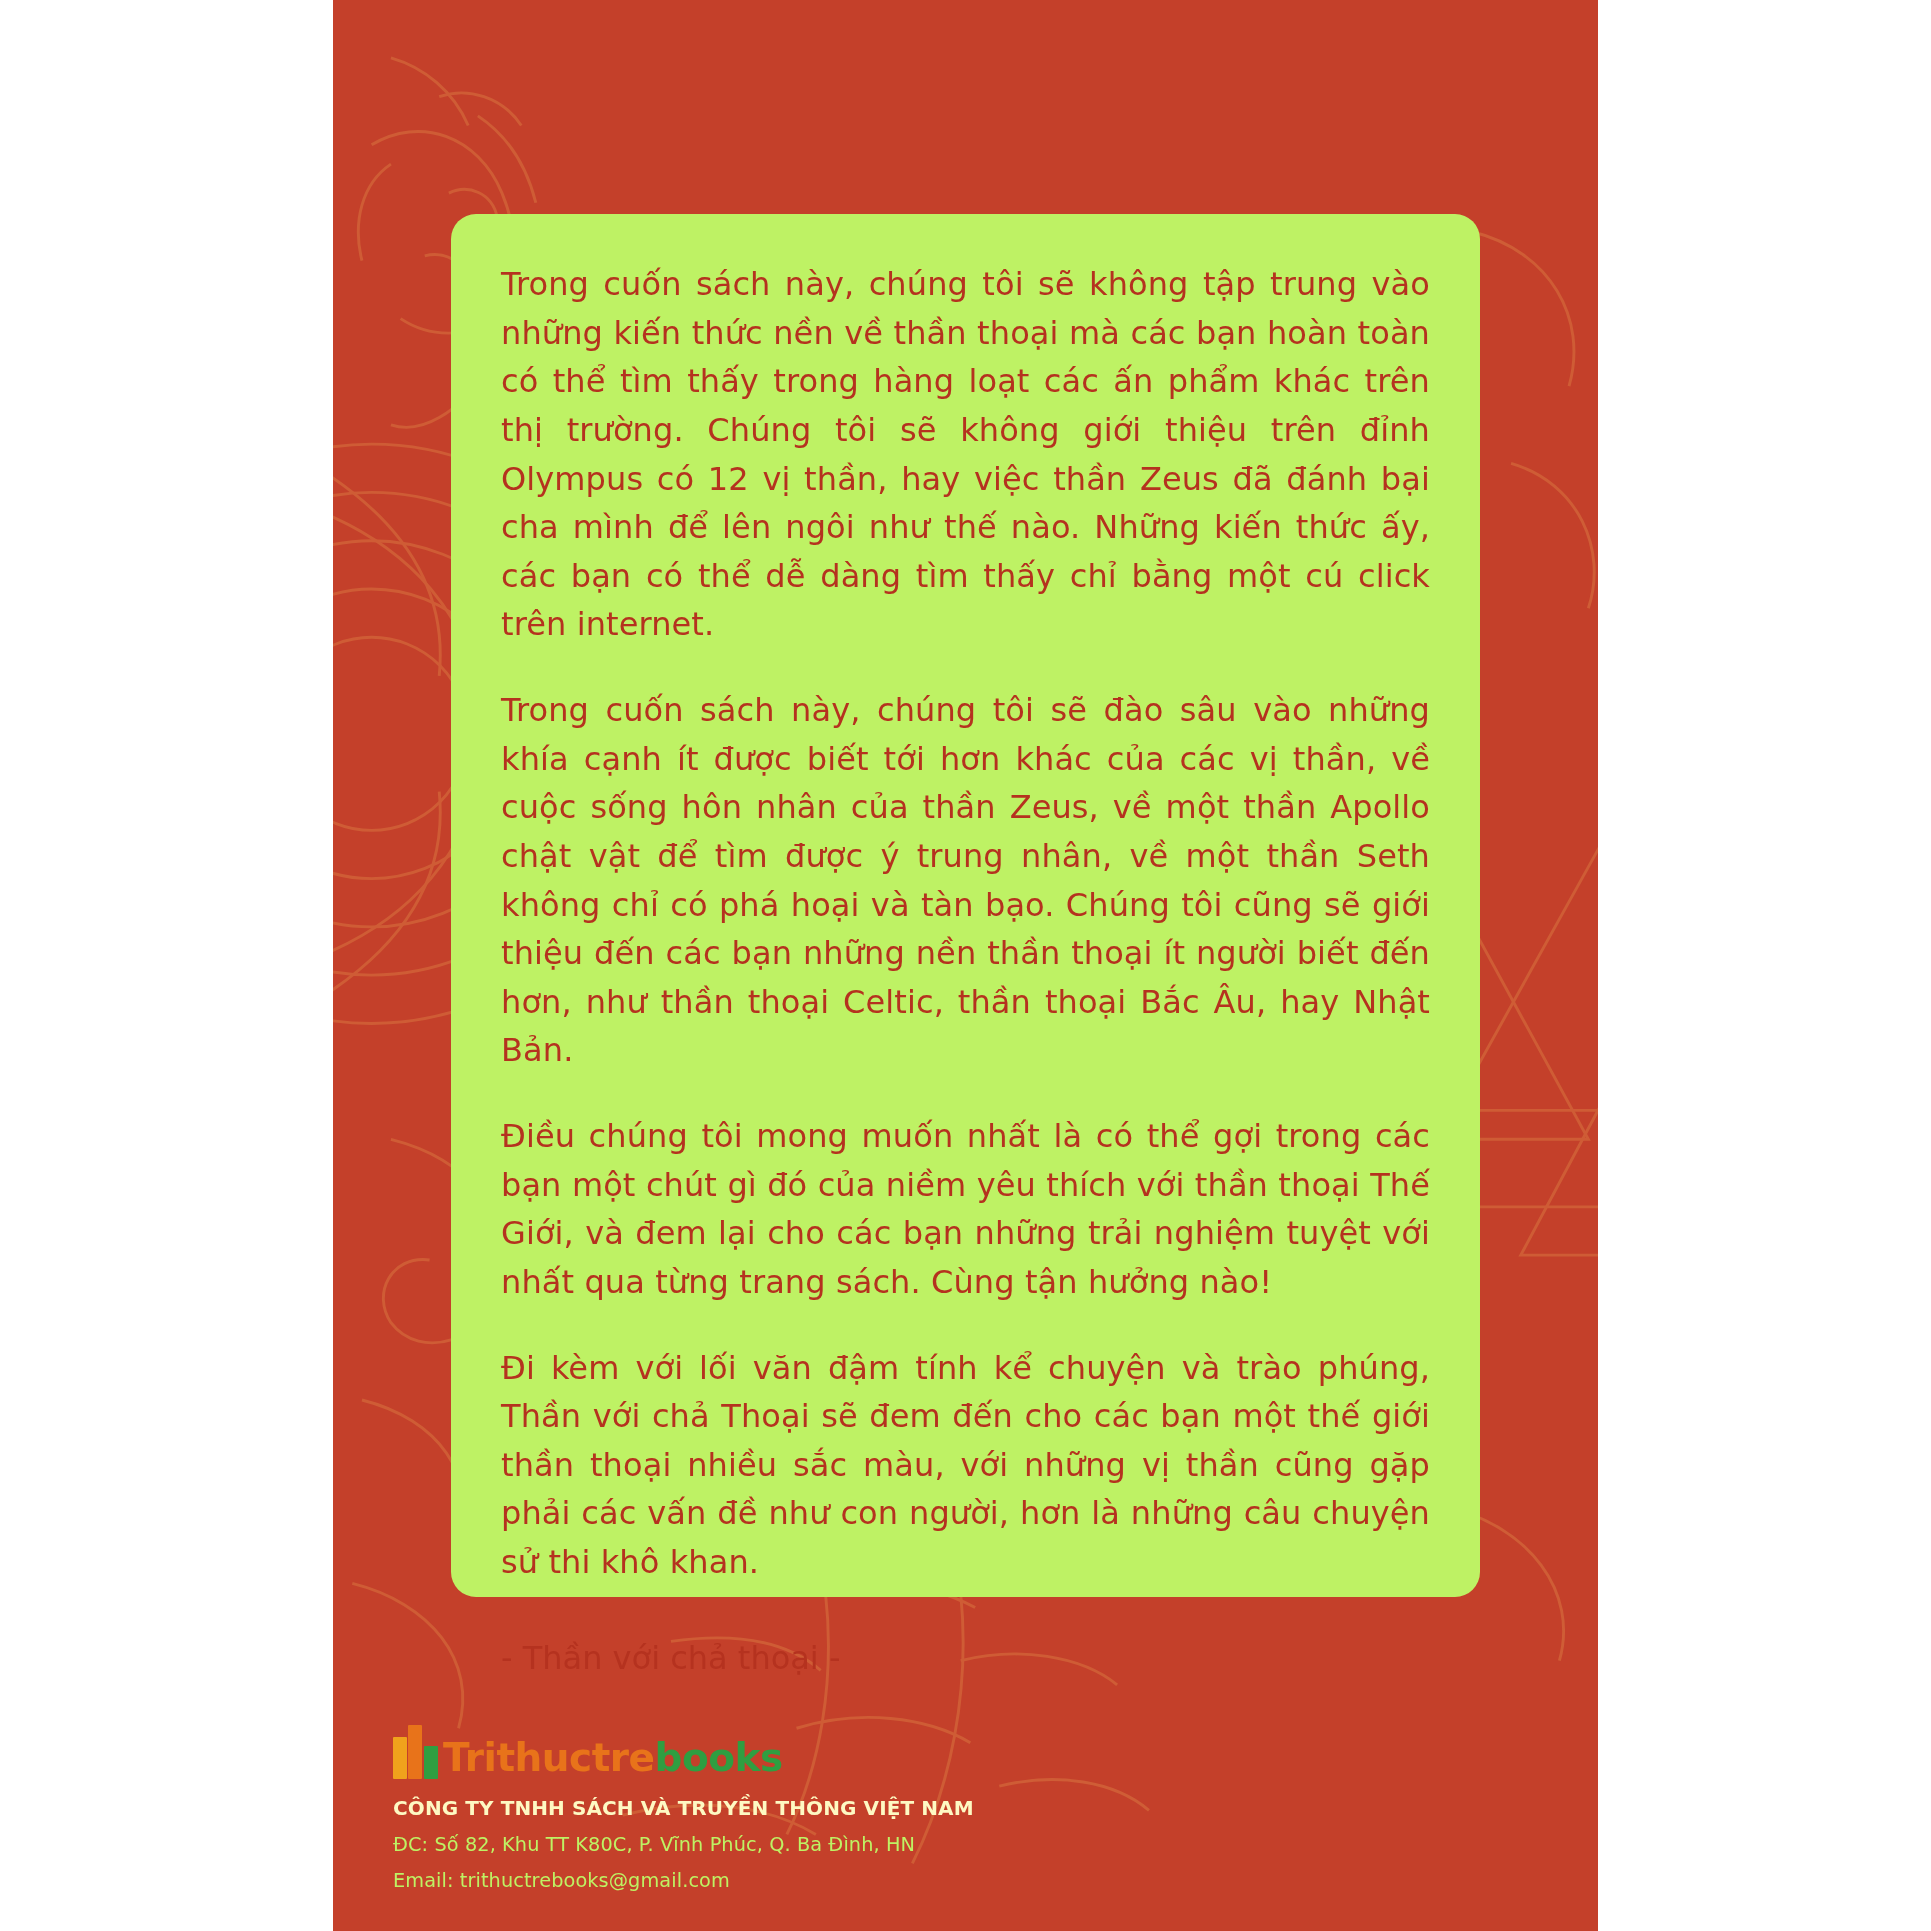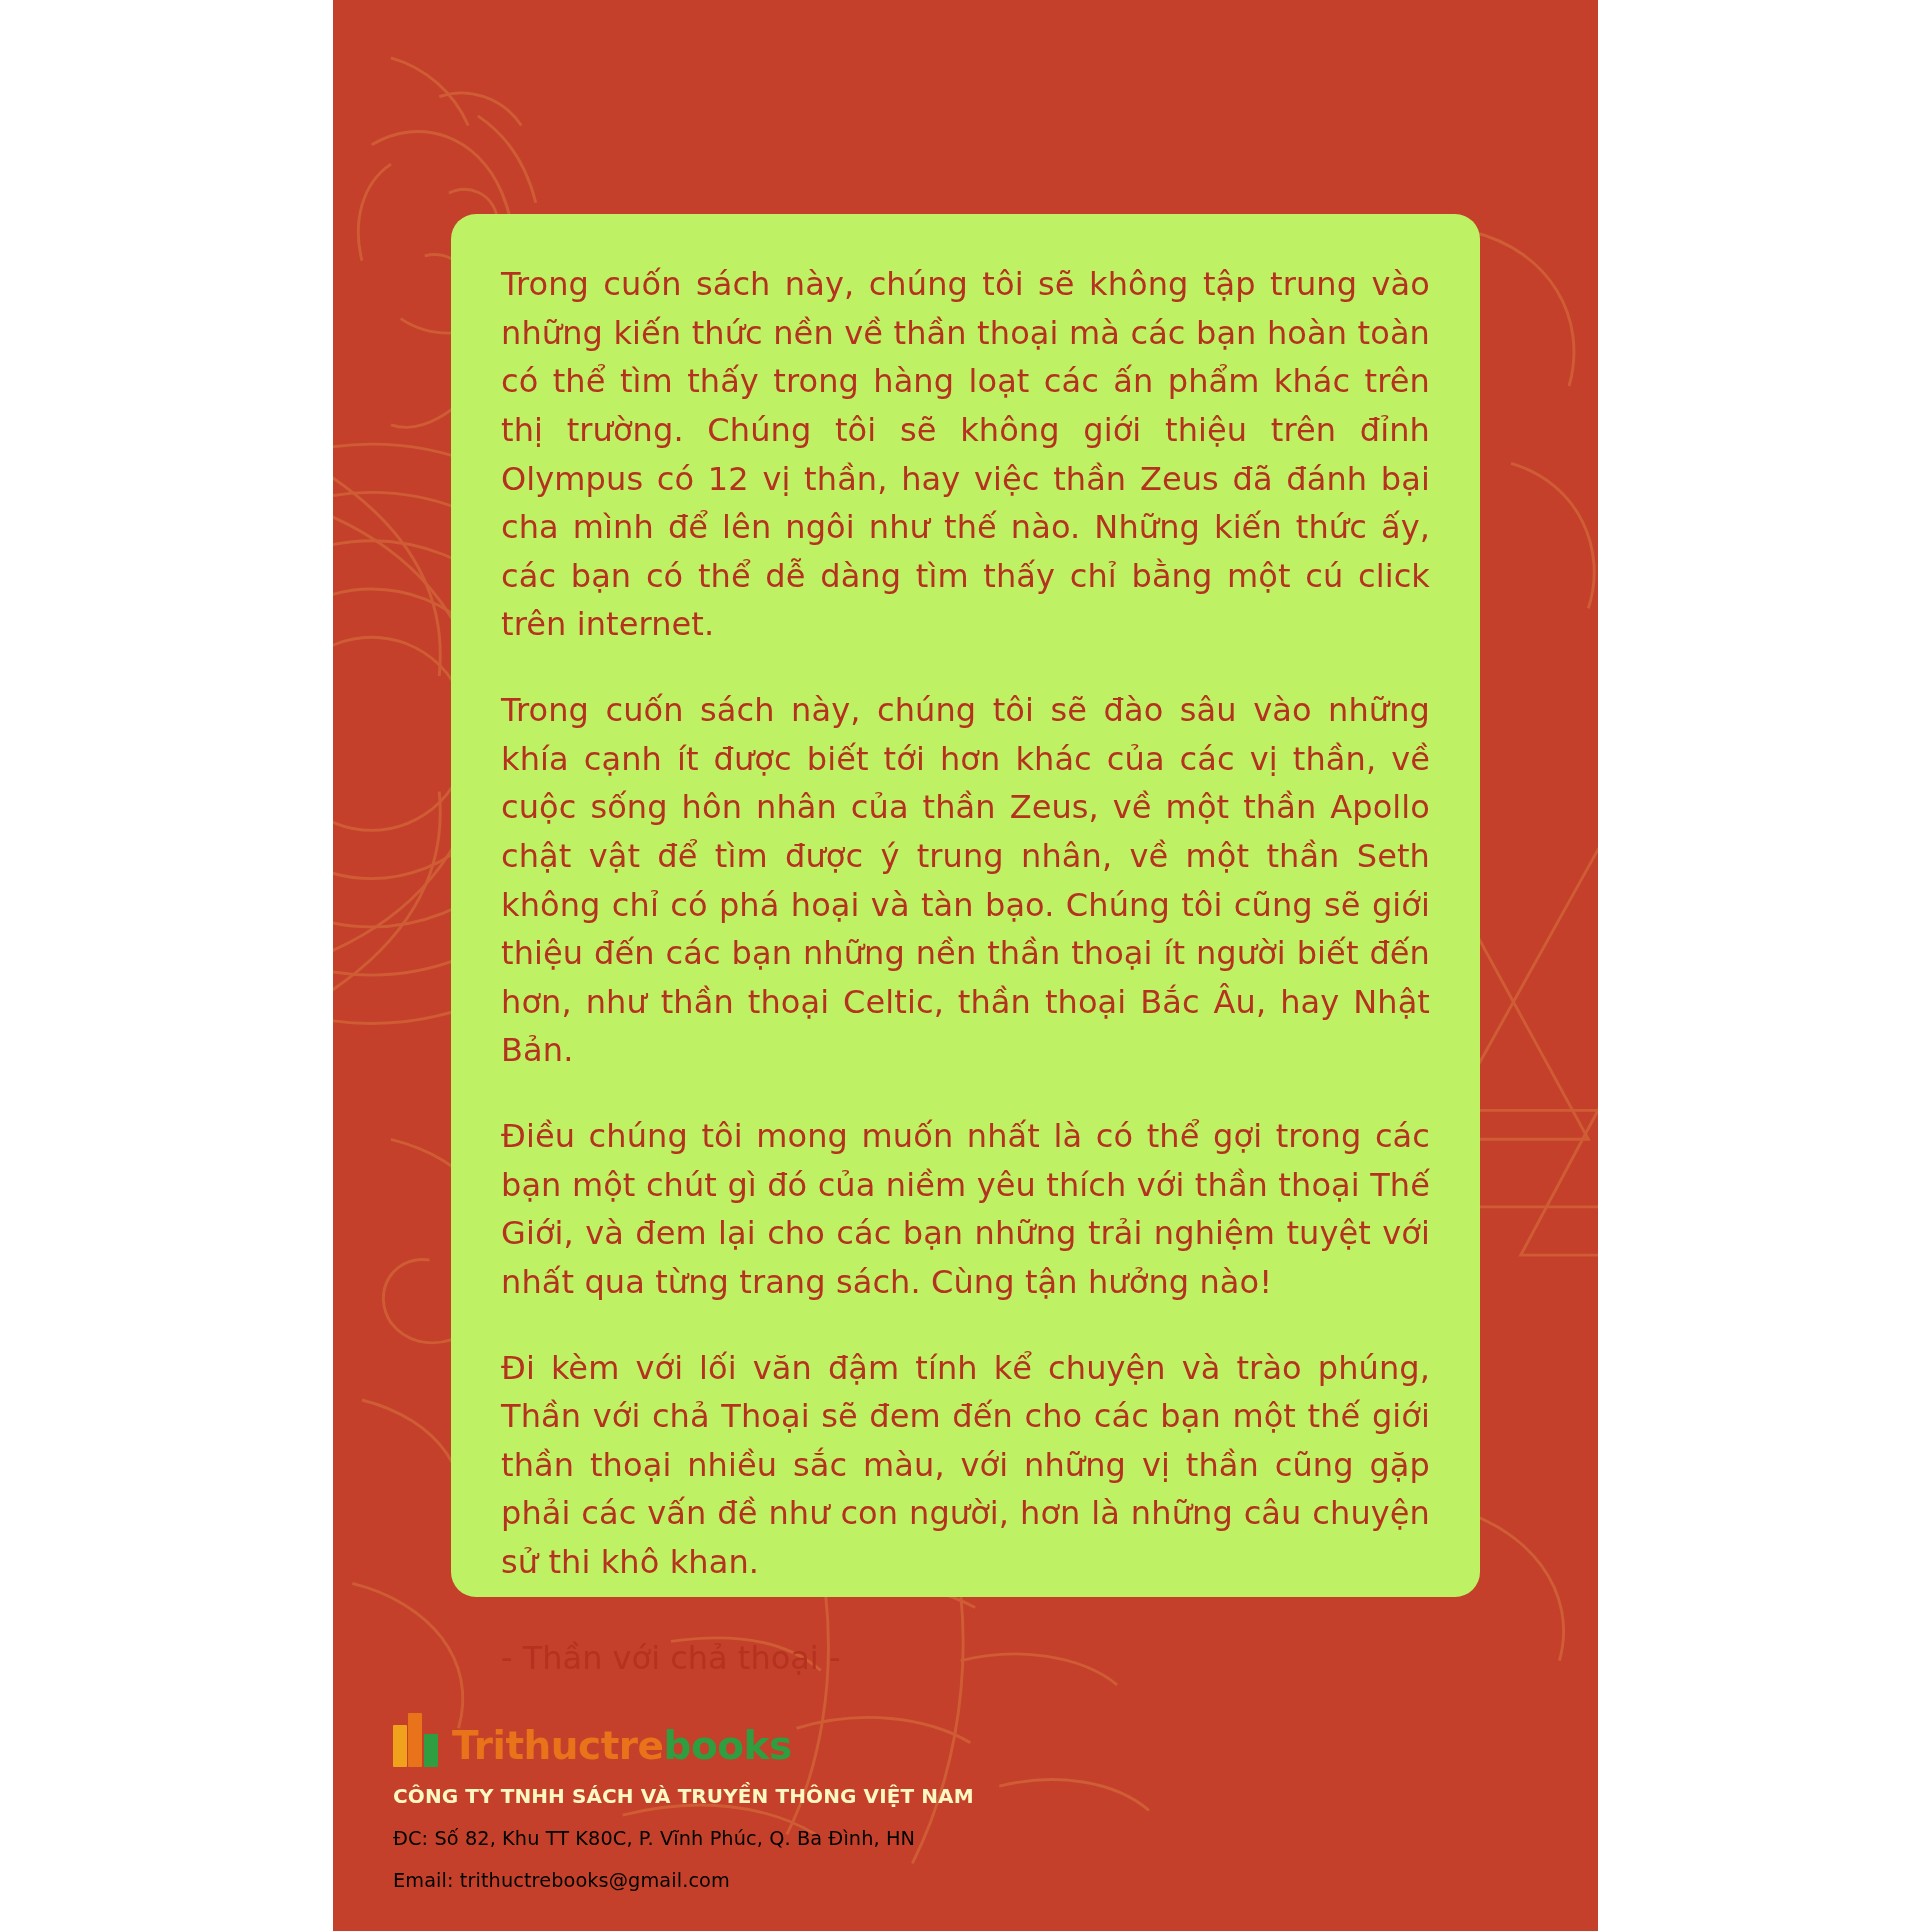--- a/index.html
+++ b/index.html
@@ -85,21 +85,21 @@
   .publisher {
     position: absolute;
     left: 60px;
     bottom: 39px;
     width: 792px;
   }
 
   .logo-row {
     display: flex;
     align-items: flex-end;
-    gap: 15px;
+    gap: 6px;
   }
   .logo-mark {
     width: 44px;
     height: 56px;
     position: relative;
     flex: none;
   }
   .logo-mark .bar {
     position: absolute;
     bottom: 0;
@@ -132,22 +132,22 @@
 
   .company-name {
     margin-top: 17.4px;
     color: #fef9c3;
     font-family: "DejaVu Sans", sans-serif;
     font-weight: bold;
     font-size: 20px;
     letter-spacing: 0.1px;
   }
   .company-line {
-    margin-top: 19px;
-    color: #000000;
+    margin-top: 13px;
+    color: #bef264;
     font-family: "DejaVu Sans", sans-serif;
     font-size: 19.3px;
     letter-spacing: 0.1px;
   }
 </style>
 </head>
 <body>
 
 <div class="page">
 

